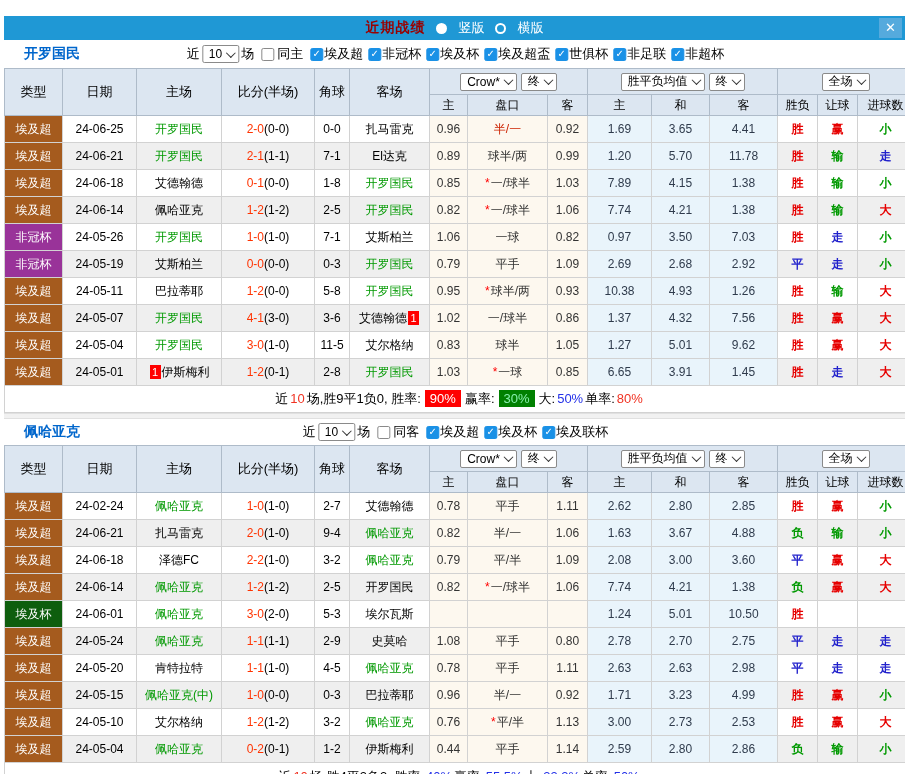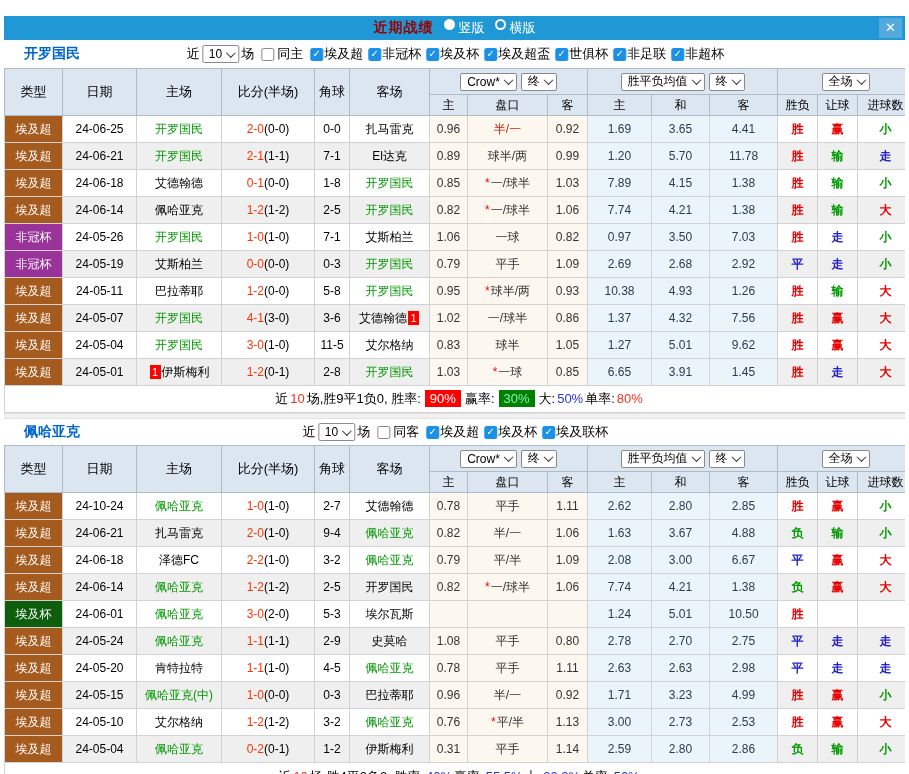--- a/index.html
+++ b/index.html
@@ -3,21 +3,21 @@
 <meta charset="utf-8">
 <style>
   html,body{margin:0;padding:0;background:#fff;}
   body{font-family:"Liberation Sans","DejaVu Sans",sans-serif;}
   .app{width:901px;height:774px;position:relative;overflow:hidden;background:#fff;margin:16px auto;}
 
   
   .titlebar{height:24px;background:var(--titlebar-bg);display:flex;align-items:center;justify-content:center;position:relative;}
   .title-group{display:flex;align-items:center;gap:6px;}
   .title{color:var(--title-text);font-weight:bold;font-size:14px;letter-spacing:1px;}
-  .radio-opt{display:inline-flex;gap:4px;cursor:pointer;margin-left:4px;}
+  .radio-opt{display:inline-flex;align-items:center;gap:12px;cursor:pointer;margin-left:4px;}
   .radio{width:11px;height:11px;border-radius:50%;box-sizing:border-box;display:inline-block;}
   .radio.on{background:#fff;}
   .radio.off{border:2px solid #fff;background:transparent;}
   .radio-label{color:#fff;font-size:13px;}
   .close-btn{position:absolute;right:3px;top:2px;width:23px;height:20px;background:var(--close-bg);color:#fff;font-size:13px;font-weight:bold;text-align:center;line-height:20px;cursor:pointer;}
 
   
   .section-bar{height:28px;position:relative;background:#fff;display:flex;align-items:center;}
   .section-bar.compact{height:26px;}
   .team-name{color:var(--team-name);font-weight:bold;font-size:14px;margin-left:20px;}
@@ -449,21 +449,21 @@
               <th>和</th>
               <th>客</th>
               <th>胜负</th>
               <th>让球</th>
               <th>进球数</th>
             </tr>
           </thead>
           <tbody>
             <tr class="r-even">
               <td class="c-league" style="background: rgb(165, 91, 30);">埃及超</td>
-              <td class="c-plain">24-10-24</td>
+              <td class="c-plain">24-02-24</td>
               <td class="c-plain"><span class="t-green">佩哈亚克</span></td>
               <td class="c-plain"><span class="ft">1-0</span><span class="ht">(1-0)</span></td>
               <td class="c-plain">2-7</td>
               <td class="c-plain"><span class="t-black">艾德翰德</span></td>
               <td class="c-ah">0.78</td>
               <td class="c-ah"><span>平手</span></td>
               <td class="c-ah">1.11</td>
               <td class="c-eu">2.62</td>
               <td class="c-eu">2.80</td>
               <td class="c-eu">2.85</td>
@@ -493,21 +493,21 @@
               <td class="c-plain">24-06-18</td>
               <td class="c-plain"><span class="t-black">泽德FC</span></td>
               <td class="c-plain"><span class="ft">2-2</span><span class="ht">(1-0)</span></td>
               <td class="c-plain">3-2</td>
               <td class="c-plain"><span class="t-green">佩哈亚克</span></td>
               <td class="c-ah">0.79</td>
               <td class="c-ah"><span>平/半</span></td>
               <td class="c-ah">1.09</td>
               <td class="c-eu">2.08</td>
               <td class="c-eu">3.00</td>
-              <td class="c-eu">6.67</td>
+              <td class="c-eu">3.60</td>
               <td class="c-plain"><span class="res blue">平</span></td>
               <td class="c-plain"><span class="res red">赢</span></td>
               <td class="c-plain"><span class="res red">大</span></td>
             </tr>
             <tr class="r-odd">
               <td class="c-league" style="background: rgb(165, 91, 30);">埃及超</td>
               <td class="c-plain">24-06-14</td>
               <td class="c-plain"><span class="t-green">佩哈亚克</span></td>
               <td class="c-plain"><span class="ft">1-2</span><span class="ht">(1-2)</span></td>
               <td class="c-plain">2-5</td>
@@ -607,21 +607,21 @@
               <td class="c-plain"><span class="res red">赢</span></td>
               <td class="c-plain"><span class="res red">大</span></td>
             </tr>
             <tr class="r-odd">
               <td class="c-league" style="background: rgb(165, 91, 30);">埃及超</td>
               <td class="c-plain">24-05-04</td>
               <td class="c-plain"><span class="t-green">佩哈亚克</span></td>
               <td class="c-plain"><span class="ft">0-2</span><span class="ht">(0-1)</span></td>
               <td class="c-plain">1-2</td>
               <td class="c-plain"><span class="t-black">伊斯梅利</span></td>
-              <td class="c-ah">0.31</td>
+              <td class="c-ah">0.44</td>
               <td class="c-ah"><span>平手</span></td>
               <td class="c-ah">1.14</td>
               <td class="c-eu">2.59</td>
               <td class="c-eu">2.80</td>
               <td class="c-eu">2.86</td>
               <td class="c-plain"><span class="res green">负</span></td>
               <td class="c-plain"><span class="res green">输</span></td>
               <td class="c-plain"><span class="res green">小</span></td>
             </tr>
             <tr>

